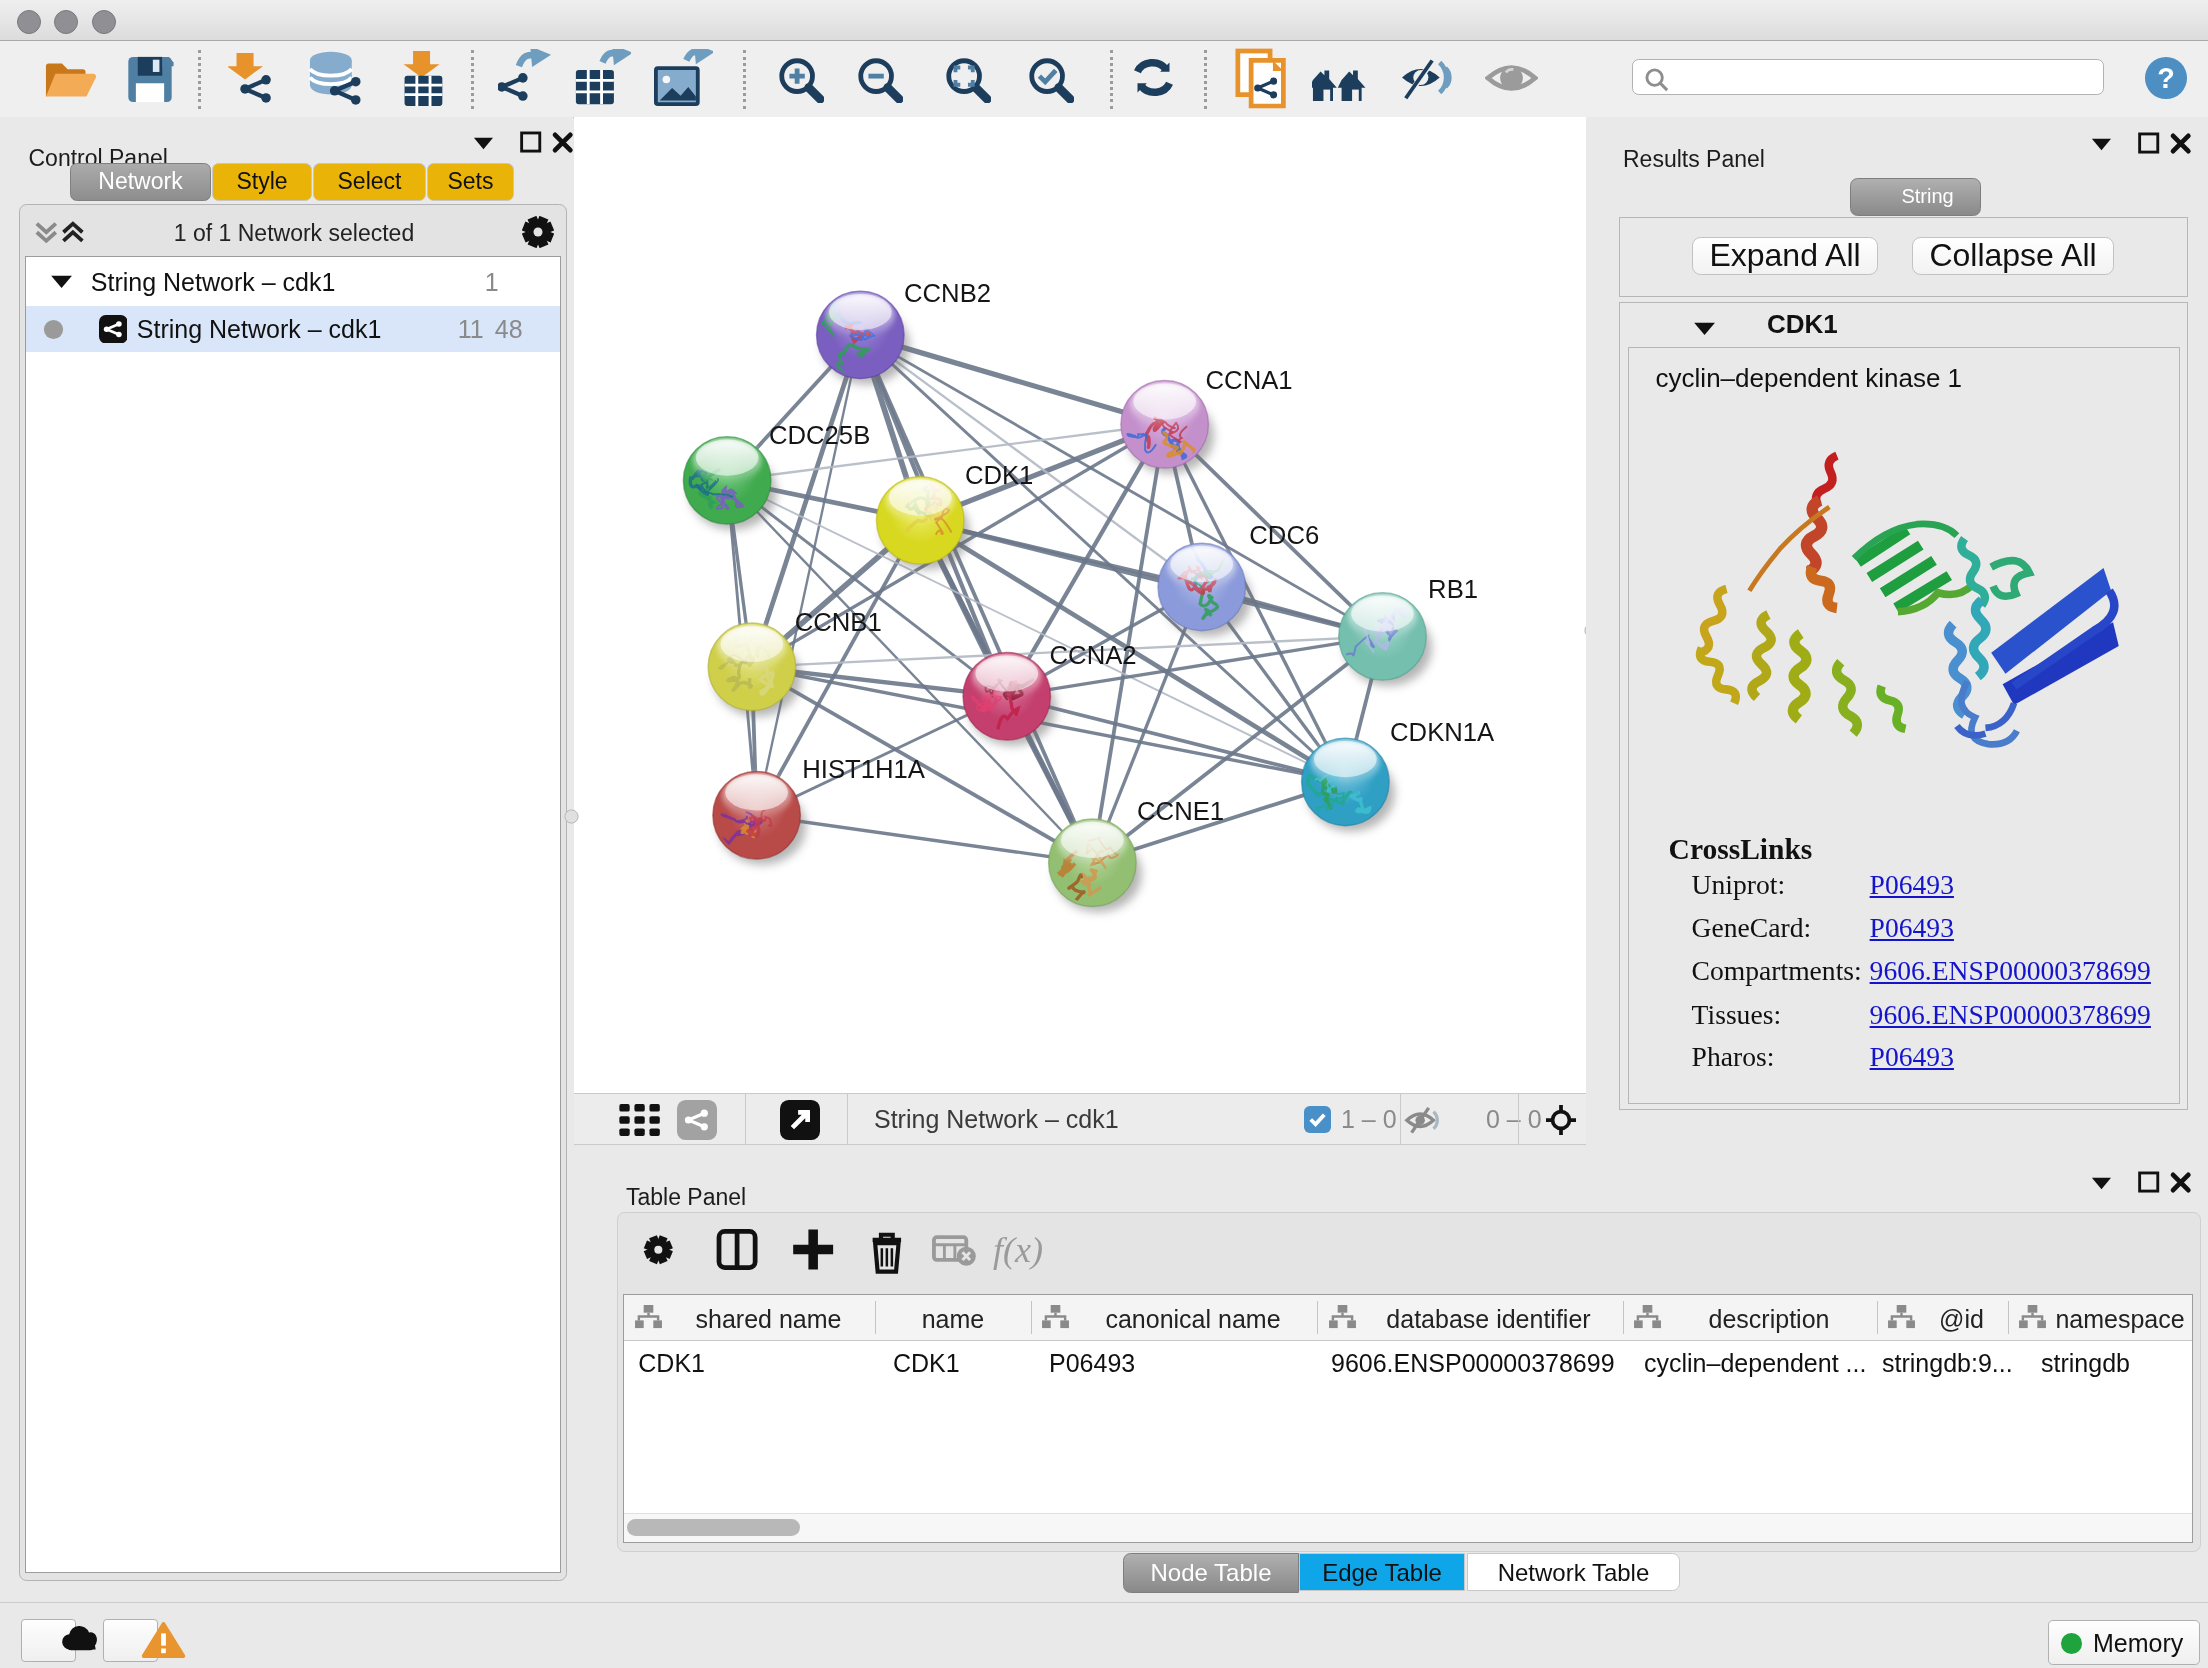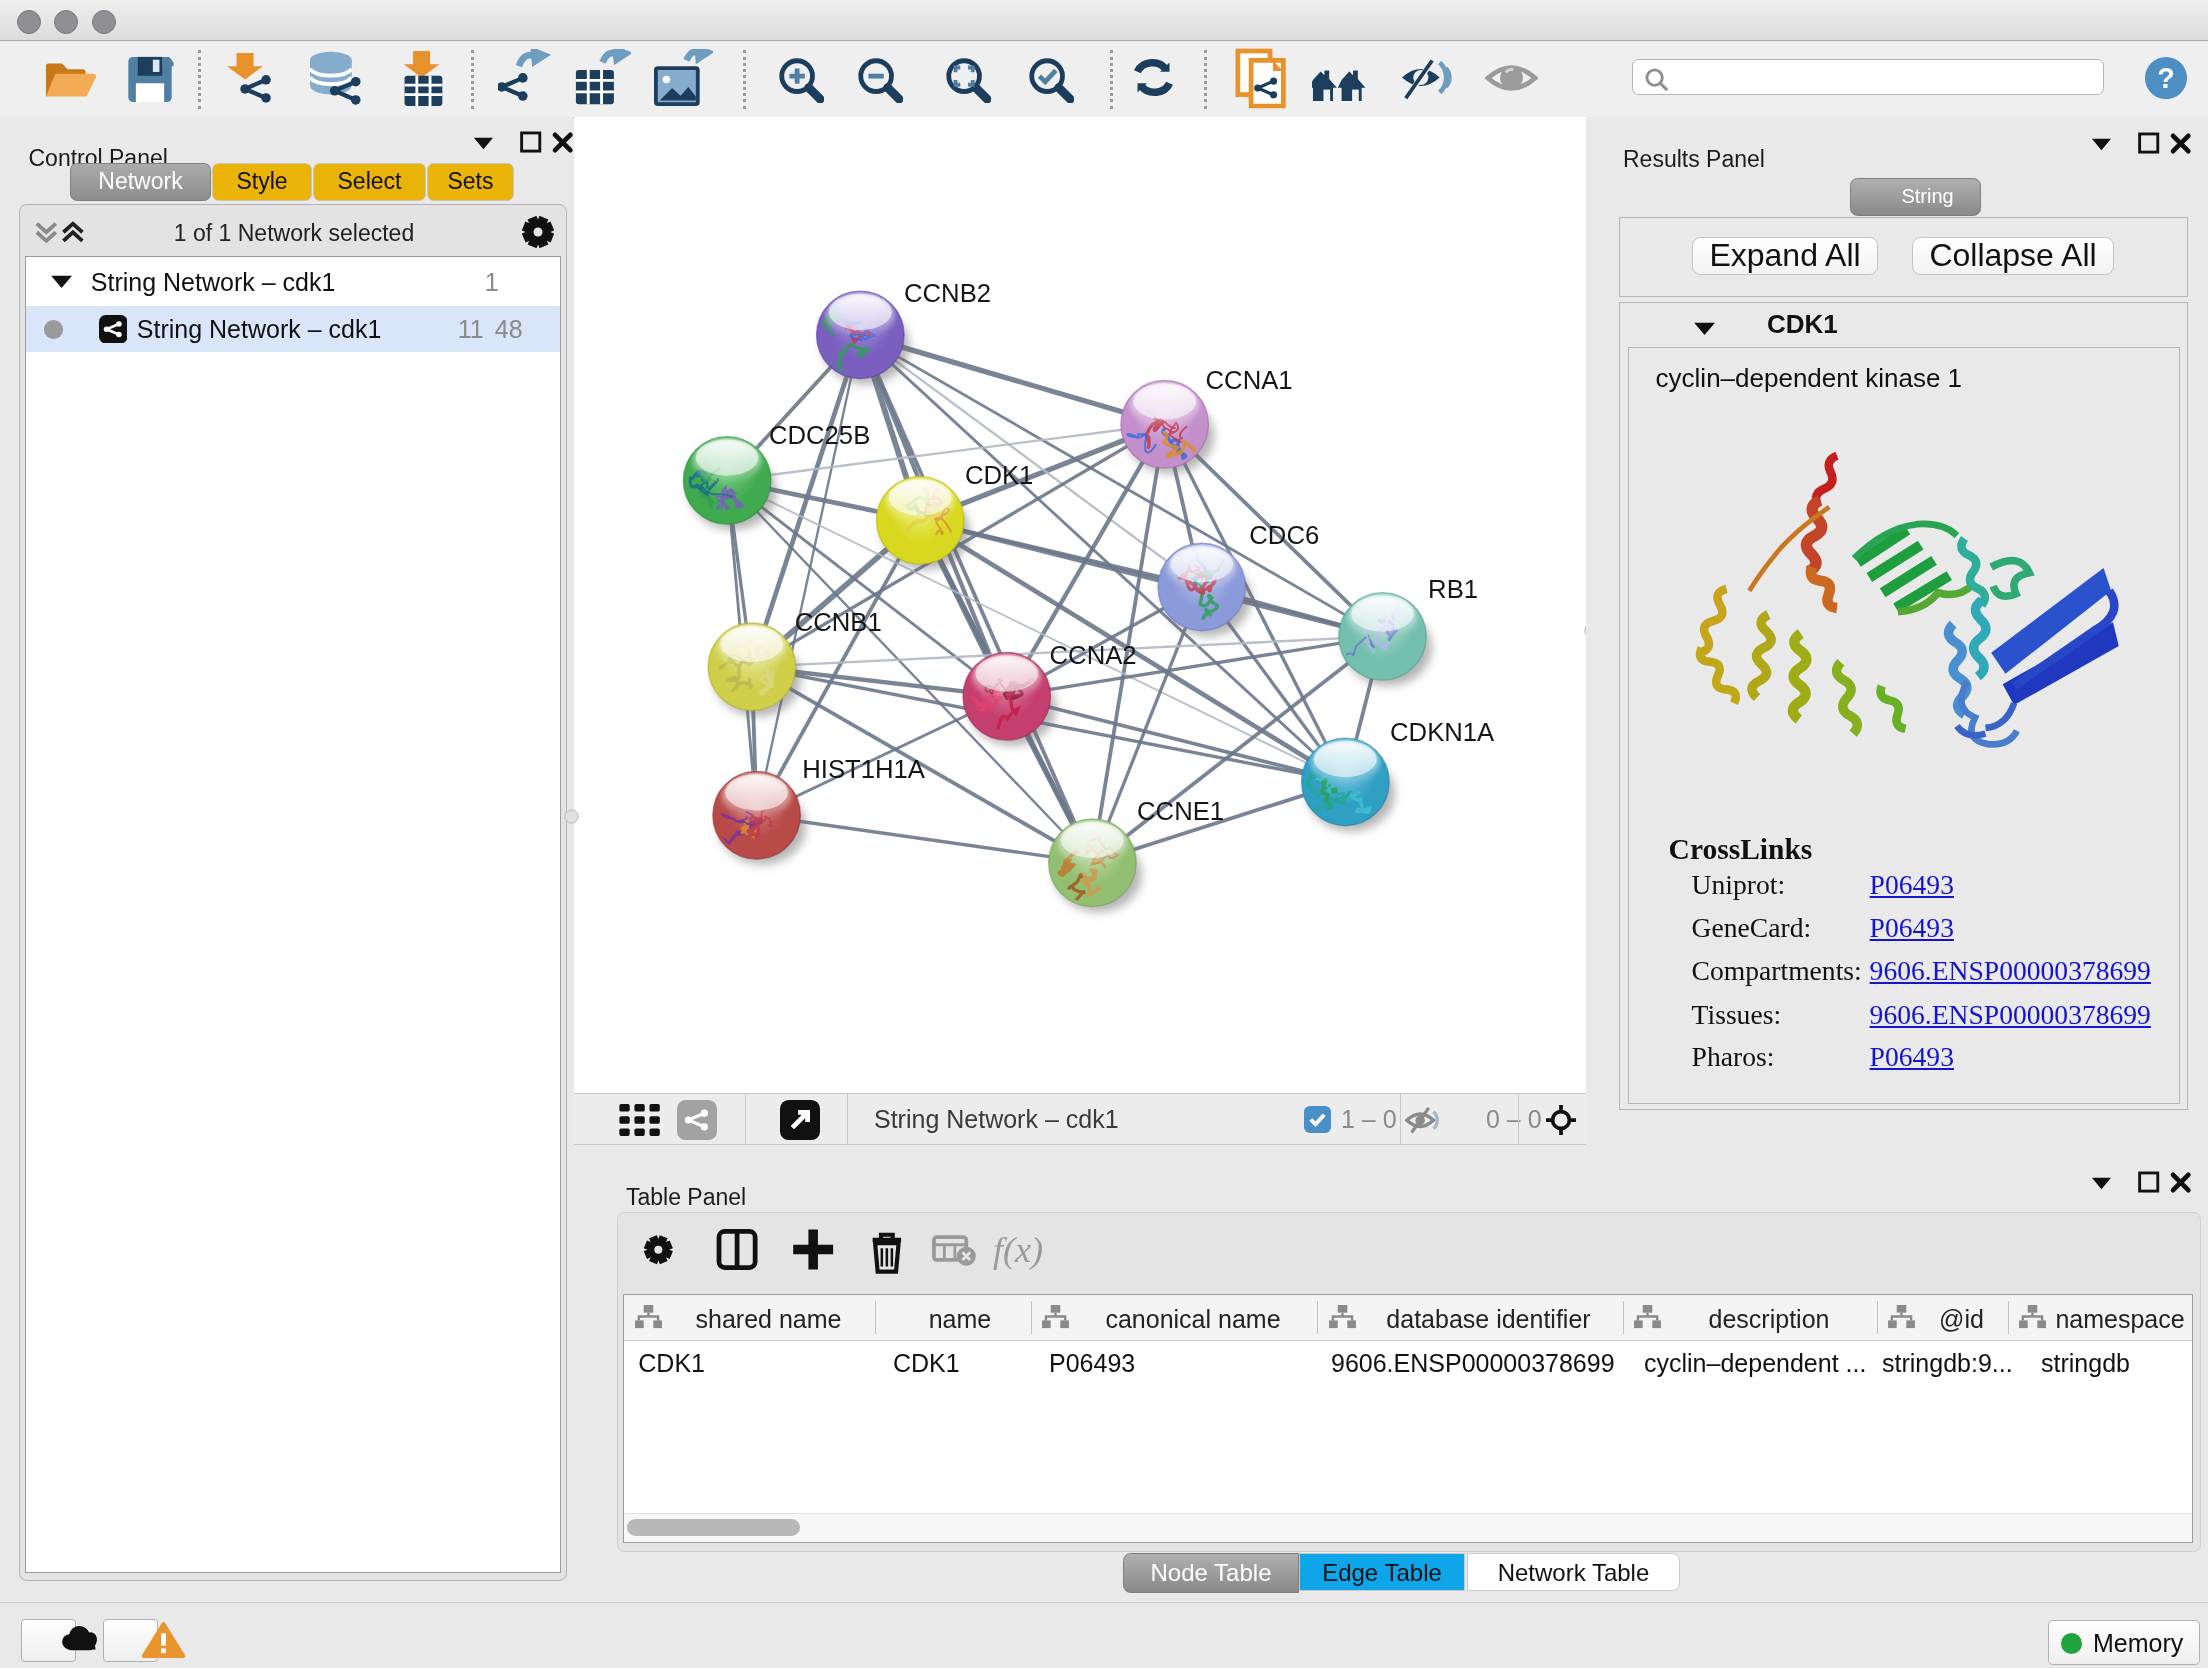--- a/index.html
+++ b/index.html
@@ -709,21 +709,21 @@
 <div id="ttable">
 <div class="thead">
 <svg class="abs" style="left:11.4px;top:9.5px;" width="27" height="25" viewBox="0 0 28 26">
           <rect x="9" y="0" width="10" height="8" fill="#8a8a8a"></rect>
           <rect x="0" y="16" width="9" height="8" fill="#8a8a8a"></rect>
           <rect x="19" y="16" width="9" height="8" fill="#8a8a8a"></rect>
           <path d="M14 8 v5 M4 16 v-4 h20 v4" fill="none" stroke="#8a8a8a" stroke-width="2.5"></path>
         </svg>
 <div class="thcell" style="left:38px;width:213px;">shared name</div>
 <div class="thsep" style="left:251px;"></div>
-<div class="thcell" style="left:251px;width:156px;padding-left:7px;">name</div>
+<div class="thcell" style="left:251px;width:156px;">name</div>
 <div class="thsep" style="left:407px;"></div>
 <svg class="abs" style="left:418px;top:9.5px;" width="27" height="25" viewBox="0 0 28 26">
           <rect x="9" y="0" width="10" height="8" fill="#8a8a8a"></rect>
           <rect x="0" y="16" width="9" height="8" fill="#8a8a8a"></rect>
           <rect x="19" y="16" width="9" height="8" fill="#8a8a8a"></rect>
           <path d="M14 8 v5 M4 16 v-4 h20 v4" fill="none" stroke="#8a8a8a" stroke-width="2.5"></path>
         </svg>
 <div class="thcell" style="left:445px;width:248px;">canonical name</div>
 <div class="thsep" style="left:693px;"></div>
 <svg class="abs" style="left:705px;top:9.5px;" width="27" height="25" viewBox="0 0 28 26">

